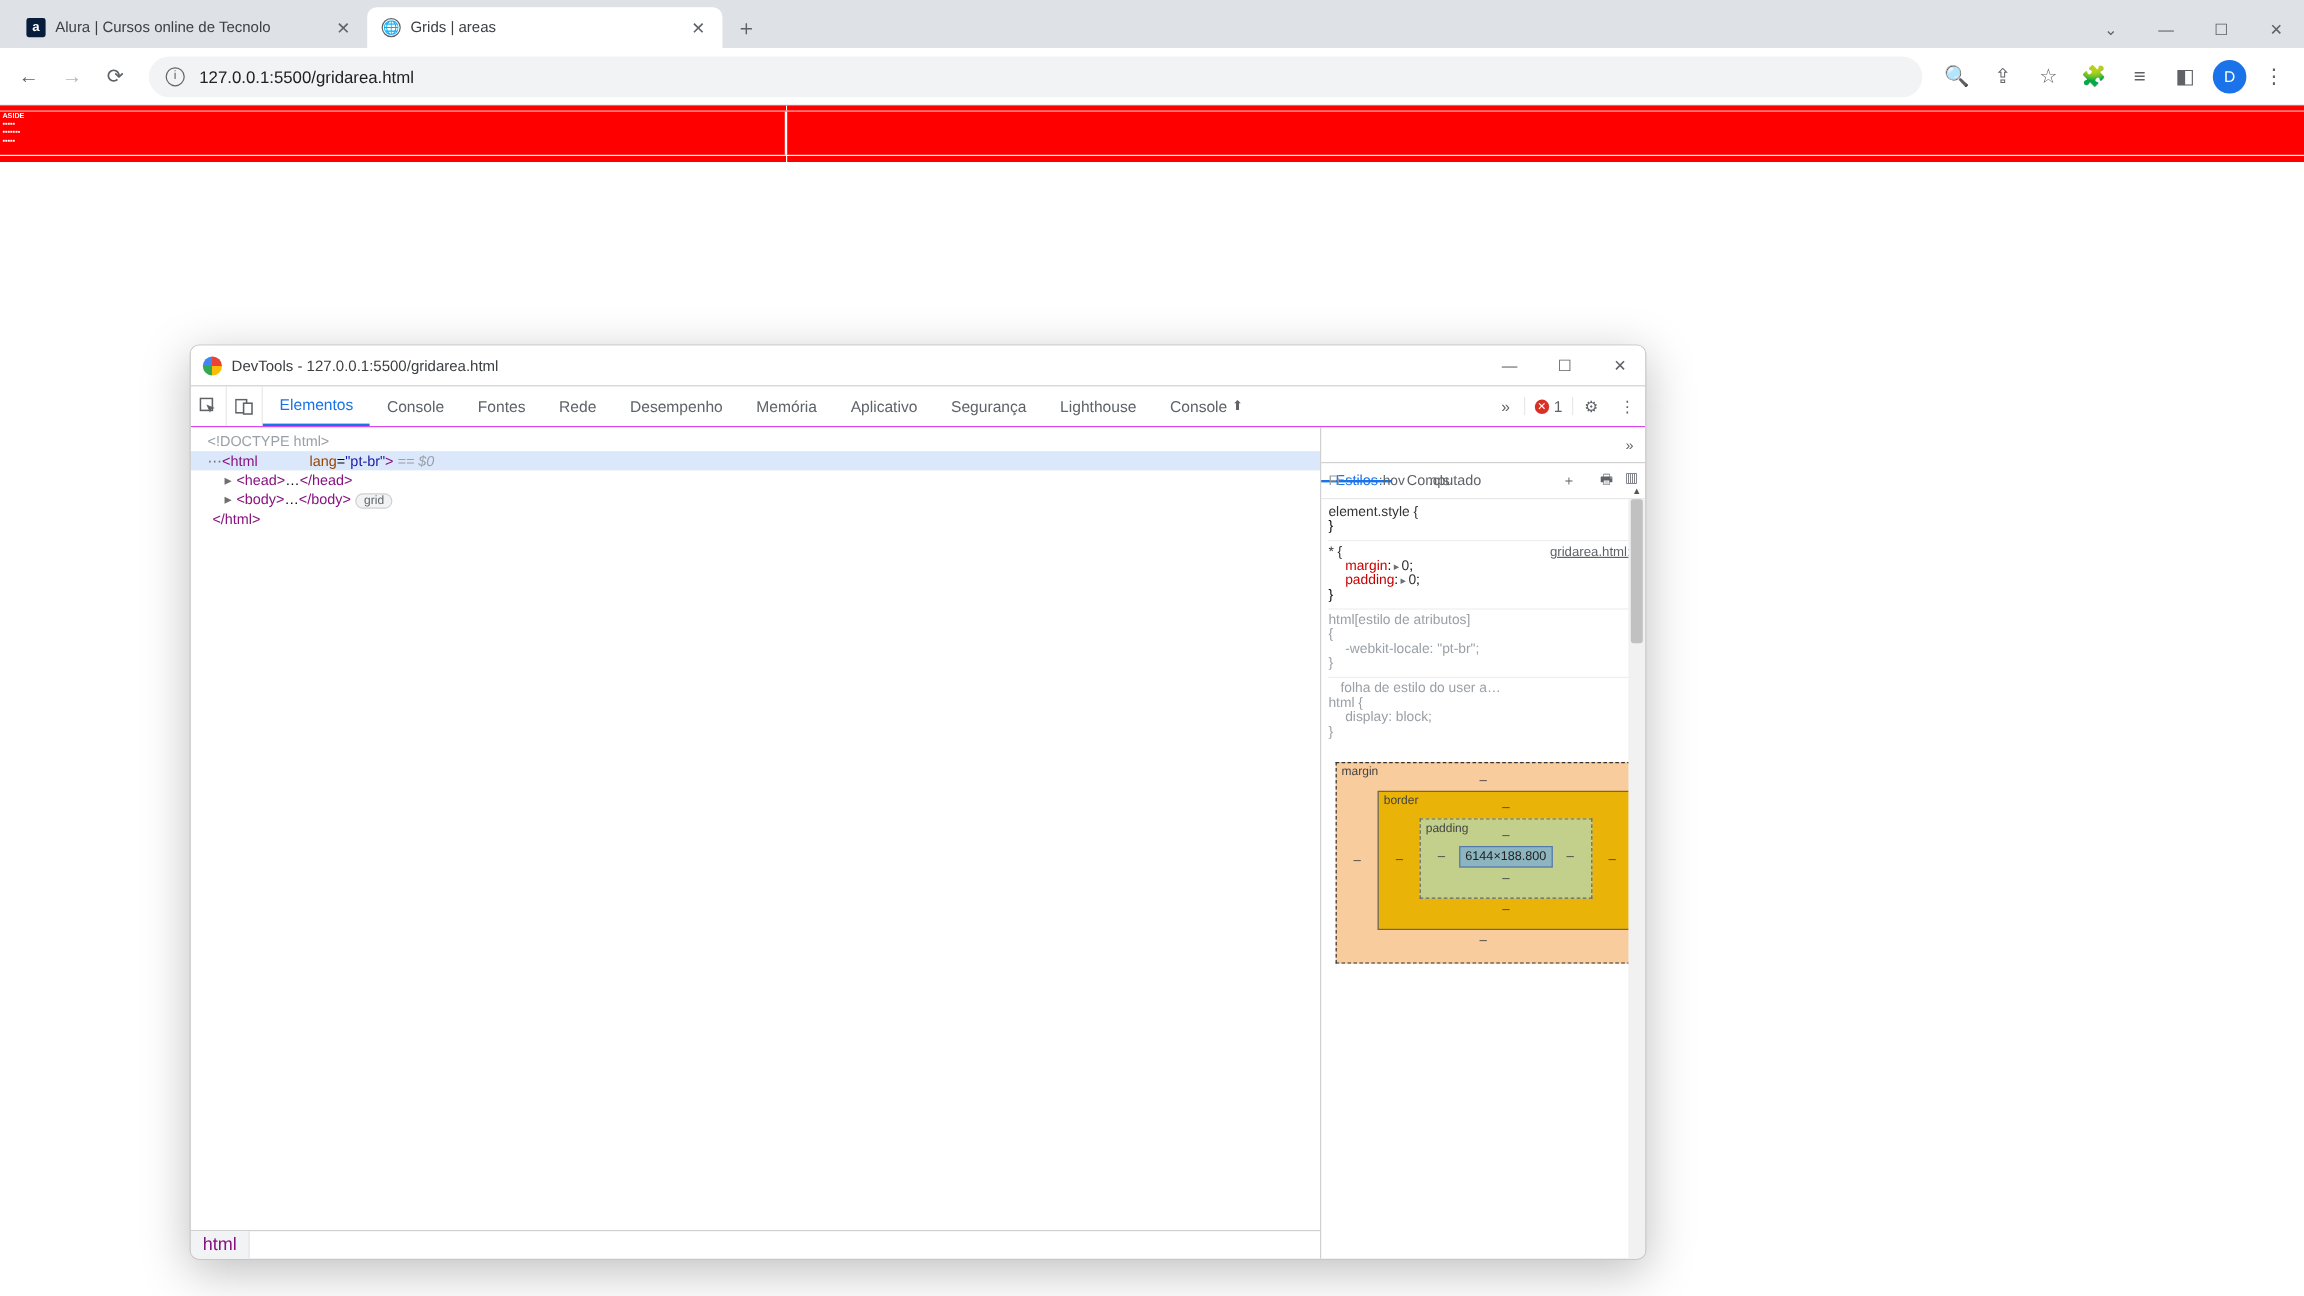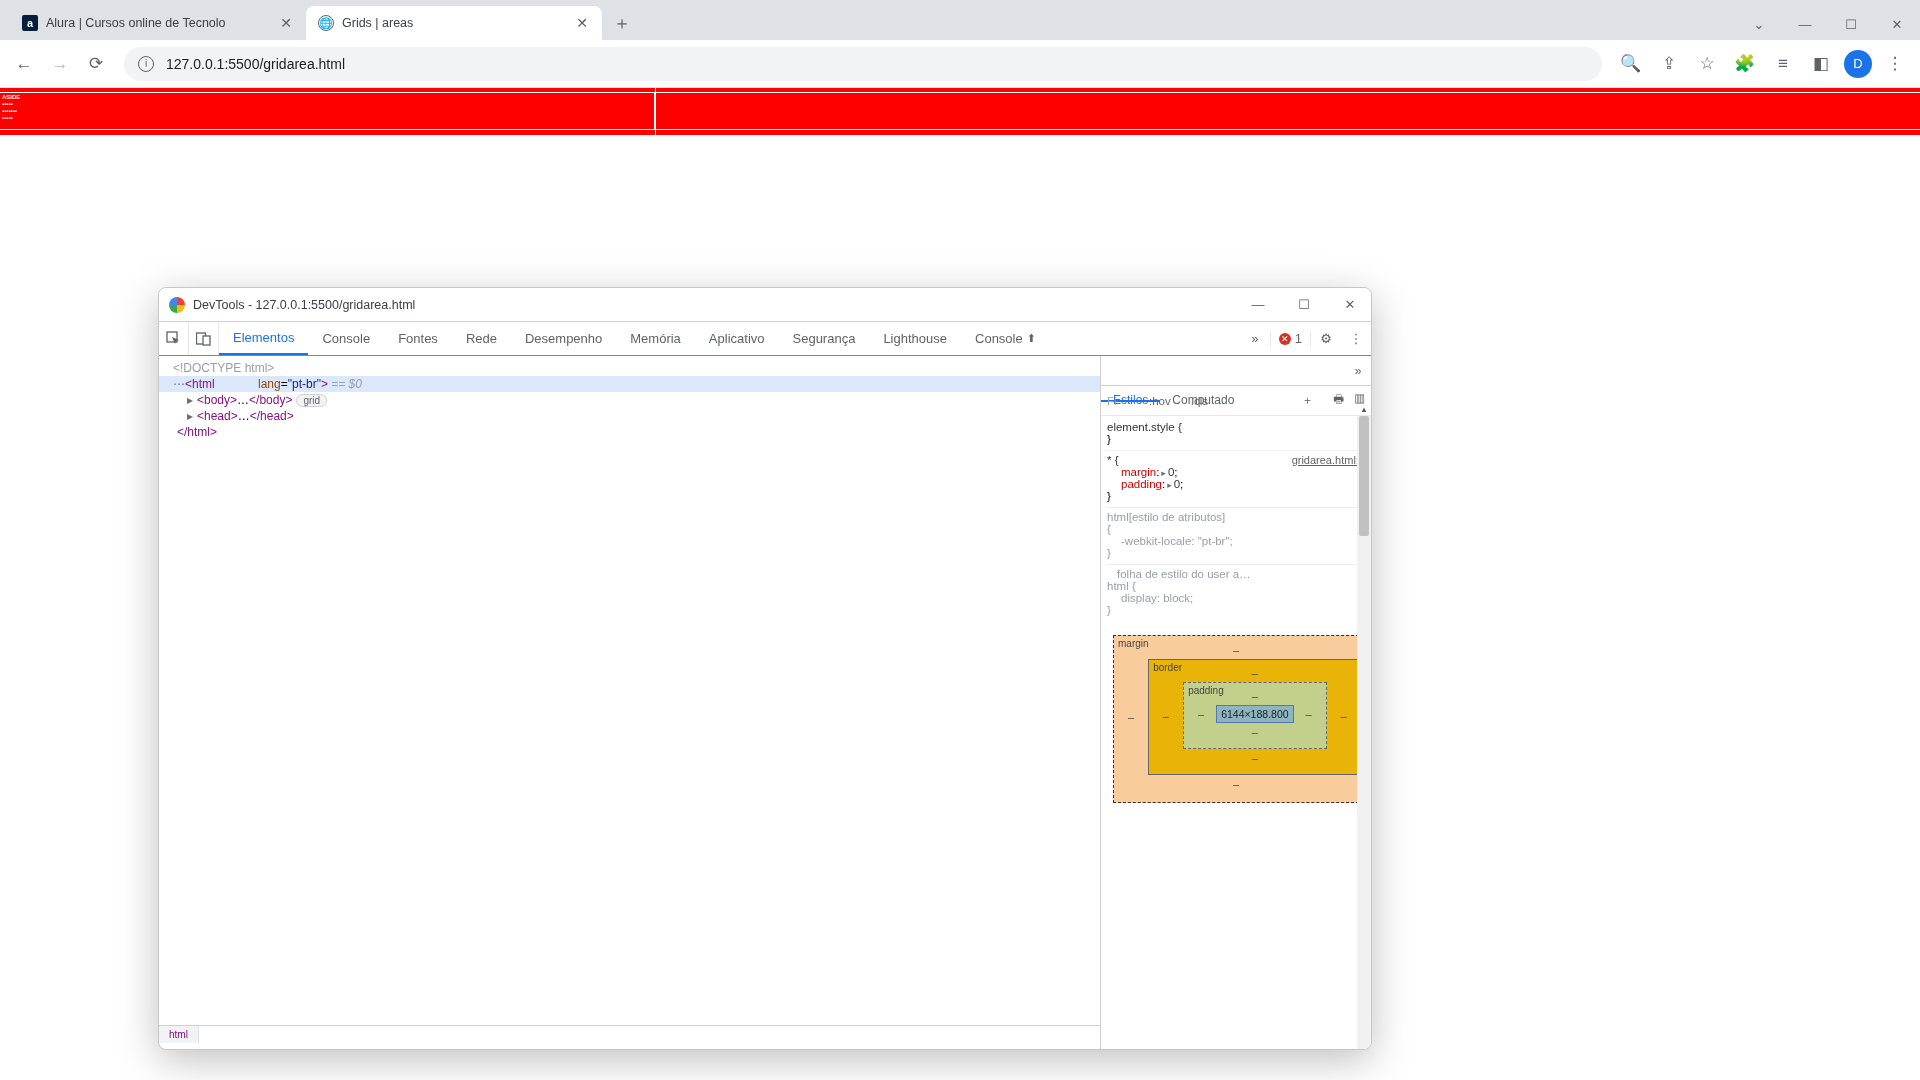--- a/index.html
+++ b/index.html
@@ -62,21 +62,21 @@
 .dt-dom { flex:1; padding: 4px 0; overflow:auto; }
 .dt-dom .line { padding: 1px 0 1px 14px; white-space: pre; }
 .dt-dom .line.sel { background: #dbe8fb; }
 .dt-dom .doctype { color: #9aa0a6; }
 .tag { color: #881280; }
 .attr { color: #994500; padding-left: 40px; }
 .val { color: #1a1aa6; }
 .eq0 { color: #9aa0a6; font-style: italic; }
 .caret { color:#6e6e6e; display:inline-block; width:10px; }
 .badge { display:inline-block; font-family: sans-serif; font-size:10px; background:#f1f3f4; border:1px solid #d0d0d0; border-radius:8px; padding:0 6px; color:#5f6368; margin-left:4px; }
-.crumb { height: 24px; border-top: 1px solid #d0d0d0; font-size: 10px; color:#5f6368; font-family: sans-serif; }
+.crumb { height: 24px; border-top: 1px solid #d0d0d0; font-size: 15px; color:#5f6368; font-family: sans-serif; }
 .crumb span { display:inline-block; padding: 3px 10px; border-right:1px solid #e4e4e4; color:#881280; background:#f1f3f4; }
 
 .dt-styles { width: 270px; display:flex; flex-direction:column; font-size: 12px; position: relative; }
 .styles-tabs { height: 30px; border-bottom: 1px solid #d0d0d0; display:flex; align-items:stretch; color:#5f6368; }
 .styles-tabs .st { padding: 0 12px; display:flex; align-items:center;margin-top:44px; }
 .styles-tabs .st.active { color:#1a73e8; border-bottom:2px solid #1a73e8; }
 .styles-tabs .stmore { margin-left:auto; width:26px; display:flex; align-items:center; justify-content:center; }
 .styles-tools { height: 30px; border-bottom: 1px solid #e8e8e8; display:flex; align-items:center; padding:0 6px; gap:20px; color:#5f6368; font-size:11.5px; }
 .styles-tools .filter { width: 22px; color:#9aa0a6; }
 .styles-tools .plus { margin-left:auto; }
@@ -213,22 +213,22 @@
       <div class="kebab">⋮</div>
     </div>
   </div>
 
   <div class="dt-body">
 
     <div class="dt-elements">
       <div class="dt-dom">
         <div class="line doctype">&lt;!DOCTYPE html&gt;</div>
         <div class="line sel"><span style="color:#6e6e6e;">⋯</span><span class="tag">&lt;html </span><span class="attr">lang</span>=<span class="val">"pt-br"</span><span class="tag">&gt;</span><span class="eq0"> == $0</span></div>
+        <div class="line" style="padding-left:28px;"><span class="caret">▸</span><span class="tag">&lt;head&gt;</span>…<span class="tag">&lt;/head&gt;</span></div>
         <div class="line" style="padding-left:28px;"><span class="caret">▸</span><span class="tag">&lt;body&gt;</span>…<span class="tag">&lt;/body&gt;</span><span class="badge">grid</span></div>
-        <div class="line" style="padding-left:28px;"><span class="caret">▸</span><span class="tag">&lt;head&gt;</span>…<span class="tag">&lt;/head&gt;</span></div>
         <div class="line" style="padding-left:18px;"><span class="tag">&lt;/html&gt;</span></div>
       </div>
       <div class="crumb"><span>html</span></div>
     </div>
 
     <div class="dt-styles">
       <div class="styles-tabs">
         <div class="st active">Estilos</div>
         <div class="st">Computado</div>
         <div class="stmore">»</div>

